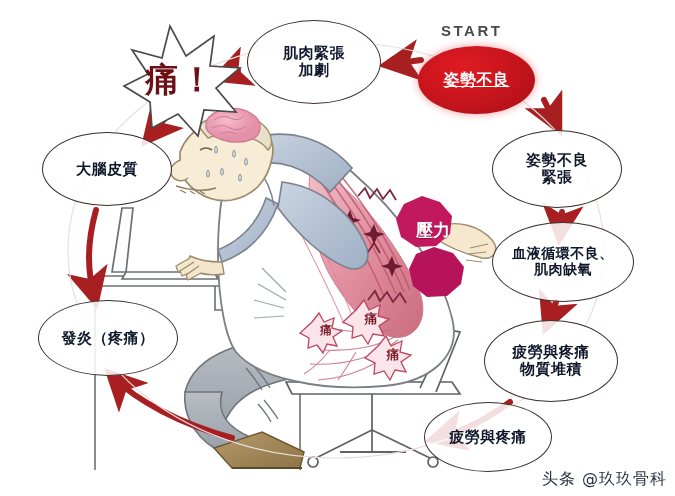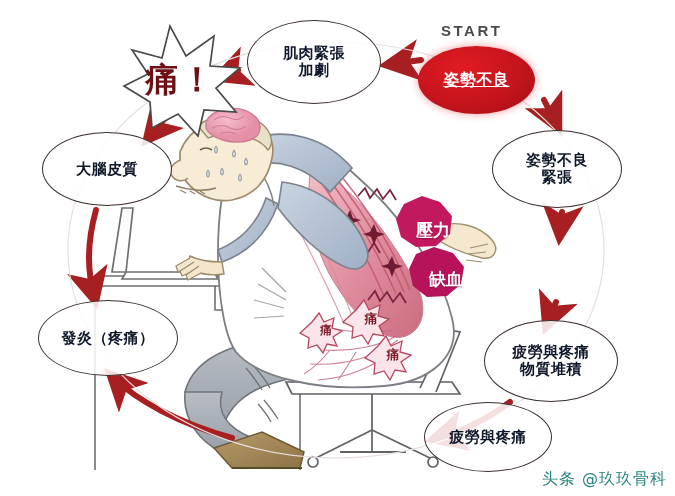--- a/index.html
+++ b/index.html
@@ -80,21 +80,21 @@
     font-family:"DejaVu Serif","Liberation Serif",serif;
     font-weight:700;
     color:#6d1016;
     font-size:34px;
     letter-spacing:1px;
   }
   .watermark{
     position:absolute;
     right:8px;bottom:6px;
     font-size:16px;
-    color:#0f766e;
+    color:#0f172a;
     font-family:"DejaVu Sans","Liberation Sans",sans-serif;
     letter-spacing:1px;
     opacity:.9;
   }
 </style>
 </head>
 <body>
 
 <div id="stage">
 
@@ -329,33 +329,34 @@
 
   <div class="node ellipse-node" style="left:424px;top:402px;width:126px;height:68px;">
     <span class="txt">疲勞與疼痛</span>
   </div>
 
   <div class="node ellipse-node" style="left:484px;top:320px;width:132px;height:80px;">
     <span class="txt">疲勞與疼痛
 物質堆積</span>
   </div>
 
+  <div class="node ellipse-node" style="left:492px;top:222px;width:140px;height:78px;">
+    <span class="txt" style="font-size:14px;">血液循環不良、
+肌肉缺氧</span>
+  </div>
 
   <div class="node ellipse-node" style="left:492px;top:130px;width:128px;height:76px;">
     <span class="txt">姿勢不良
 緊張</span>
   </div>
 
   <div class="burst-label" style="left:404px;top:204px;width:58px;height:52px;font-size:17px;">
     <span>壓力</span>
   </div>
 
-  <div class="burst-label" style="left:416px;top:254px;width:60px;height:50px;font-size:17px;">
-    <span>缺血</span>
-  </div>
 
   <div class="pain-star" style="left:310px;top:316px;width:32px;height:28px;font-size:12px;">
     <span>痛</span>
   </div>
   <div class="pain-star" style="left:354px;top:304px;width:34px;height:30px;font-size:13px;">
     <span>痛</span>
   </div>
   <div class="pain-star" style="left:376px;top:340px;width:34px;height:30px;font-size:13px;">
     <span>痛</span>
   </div>

